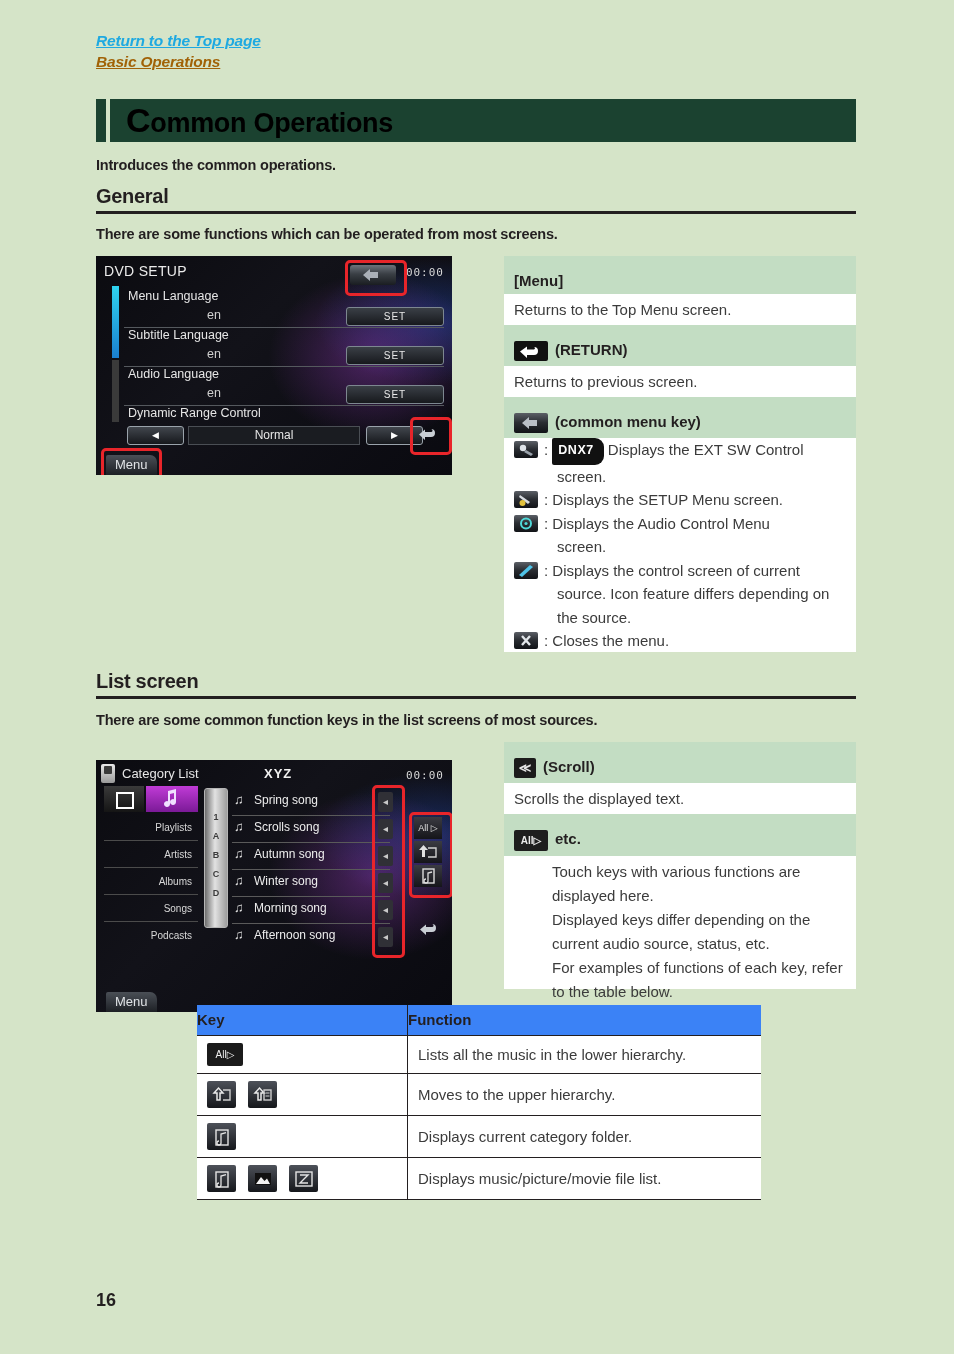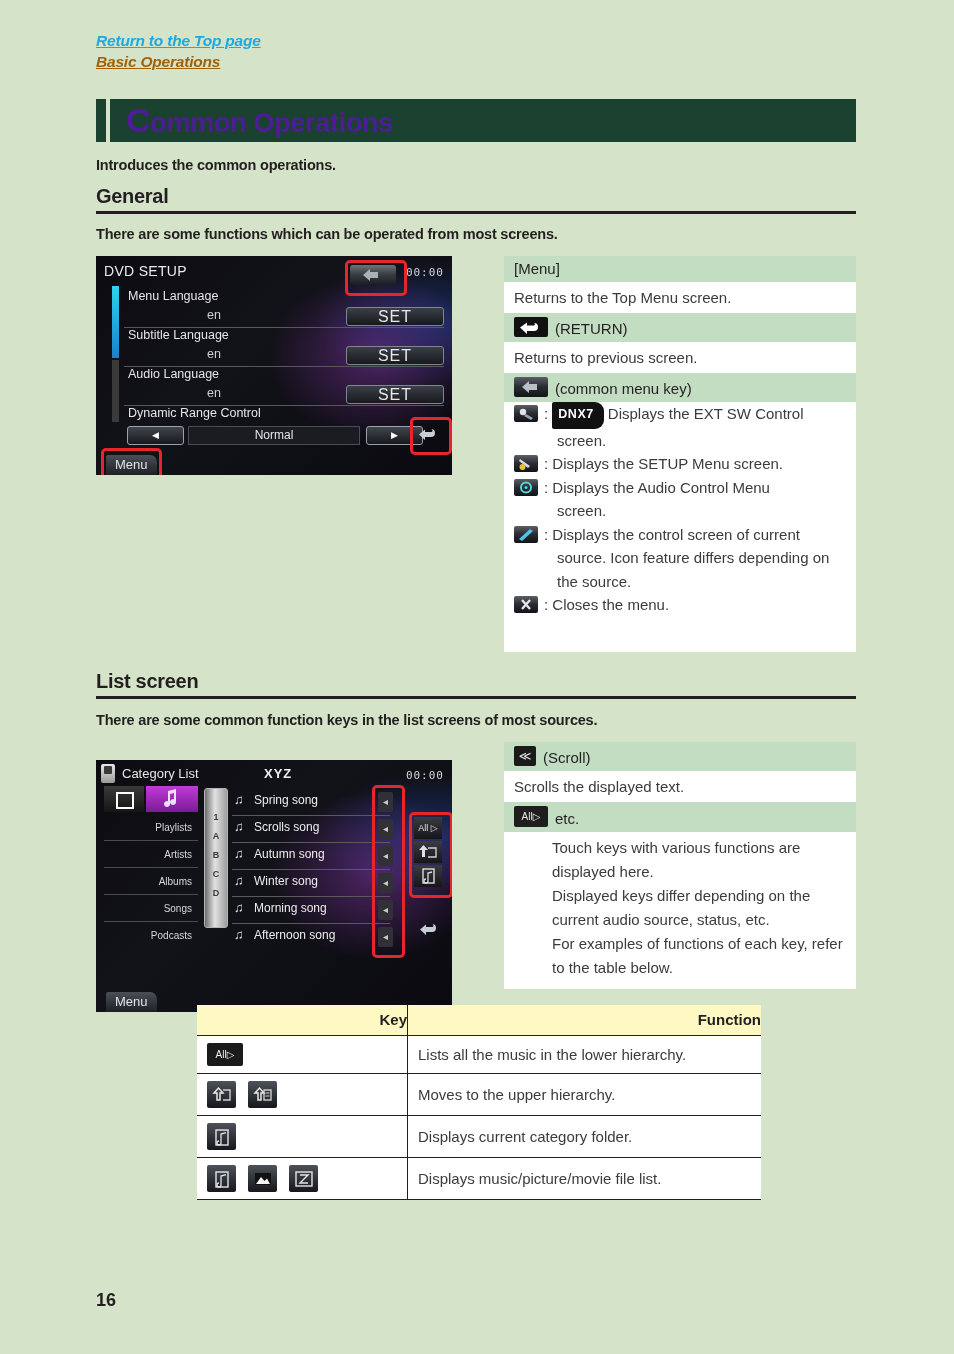--- a/index.html
+++ b/index.html
@@ -32,21 +32,21 @@
     position:absolute;left:96px;top:99px;width:760px;height:43px;
   }
   .chapter .bar{
     position:absolute;left:0;top:0;width:10px;height:43px;background:#1b4230;
   }
   .chapter .bar2{
     position:absolute;left:14px;top:0;width:746px;height:43px;background:#1b4230;
   }
   .chapter .txt{
     position:absolute;left:30px;top:0;height:43px;line-height:43px;
-    color:#4c1d95;font-weight:bold;font-size:27px;letter-spacing:-0.3px;
+    color:#000000;font-weight:bold;font-size:27px;letter-spacing:-0.3px;
   }
   .chapter .txt .cap{font-size:34px;}
 
   .introline{
     position:absolute;left:96px;top:157px;
     font-weight:bold;font-size:14.5px;letter-spacing:-0.2px;
   }
 
   
   .sechead{position:absolute;left:96px;width:760px;}
@@ -74,21 +74,21 @@
   .dvd-left-bar{position:absolute;left:16px;top:30px;width:7px;height:72px;
     background:linear-gradient(180deg,#2fd3ef,#1a7fd0);}
   .dvd-left-bar2{position:absolute;left:16px;top:104px;width:7px;height:62px;background:#3a3a3a;}
   .srow{position:absolute;left:28px;right:8px;}
   .srow .lbl{color:#e6e6e6;font-size:12.5px;padding-left:4px;}
   .srow .val{color:#cfcfcf;font-size:12.5px;text-align:center;}
   .setbtn{
     position:absolute;right:8px;width:96px;height:17px;
     border:1px solid #7d8790;border-radius:3px;
     background:linear-gradient(180deg,#3a3f46,#17191d);
-    color:#e8e8e8;font-size:16px;letter-spacing:1px;
+    color:#e8e8e8;font-size:10px;letter-spacing:1px;
     text-align:center;line-height:17px;
   }
   .hline{position:absolute;left:28px;right:8px;height:1px;background:#55595e;}
   .arrbtn{
     position:absolute;width:55px;height:17px;border:1px solid #9aa3ab;border-radius:3px;
     background:linear-gradient(180deg,#41464d,#16181c);
     color:#fff;font-size:9px;text-align:center;line-height:16px;
   }
   .drcbox{position:absolute;height:17px;background:#1a1c21;border:1px solid #4a4e54;
     color:#e6e6e6;font-size:12px;text-align:center;line-height:16px;}
@@ -132,22 +132,22 @@
      font-size:10px;text-align:center;line-height:20px;border-radius:2px;}
   .sidekeys{position:absolute;width:28px;}
   .sk{width:28px;height:22px;background:linear-gradient(180deg,#3b3b42,#15151a);
      color:#e0e0e0;font-size:9px;text-align:center;line-height:22px;margin-bottom:2px;border-radius:0;}
 
   
   .panel{
     position:absolute;background:#ffffff;
   }
   .prow-h{
-    background:#c3ddc3;font-weight:normal;font-size:15px;
-    padding:4px 10px 5px 10px;display:flex;align-items:flex-end;gap:7px;
+    background:#c3ddc3;font-weight:bold;font-size:15px;
+    padding:16px 10px 5px 10px;display:flex;align-items:flex-start;gap:7px;
   }
   .prow-b{
     font-size:15px;color:#3b3b3b;padding:4px 10px 4px 10px;line-height:23px;
   }
   .bullets{padding:0 10px 8px 10px;font-size:15px;color:#3b3b3b;line-height:23.5px;}
   .bullets .bl{display:flex;align-items:flex-start;gap:0;}
   .bullets .bl .ic{flex:0 0 auto;margin-top:3px;margin-right:4px;}
   .bullets .bl .tx{flex:1 1 auto;padding-left:2px;text-indent:-0px;}
   .bullets .bl .tx .ind{display:block;padding-left:13px;}
 
@@ -164,21 +164,21 @@
   .chip.allk{width:34px;height:21px;background:#1e1e1e;color:#eaeaea;font-size:10px;line-height:21px;text-align:center;}
   .dnx{
     display:inline-block;background:#111;color:#fff;font-weight:bold;font-size:12.5px;
     padding:1px 10px 2px 6px;border-radius:2px 9px 9px 2px;letter-spacing:.5px;vertical-align:middle;
   }
 
   
   .kt{position:absolute;background:#fff;}
   .kt table{border-collapse:collapse;width:100%;}
   .kt th{
-    background:#fef9c3;font-size:15px;font-weight:bold;padding:6px 0 7px 0;text-align:right;
+    background:#3b82f6;font-size:15px;font-weight:bold;padding:6px 0 7px 0;text-align:left;
     border-bottom:1.5px solid #231f20;
   }
   .kt td{
     border-bottom:1.5px solid #231f20;font-size:15px;color:#3b3b3b;padding:7px 0 7px 0;
   }
   .kt td.kcell{width:200px;border-right:1.5px solid #231f20;padding-left:10px;}
   .kt th.kh{width:200px;border-right:1.5px solid #231f20;}
   .kt td.fcell{padding-left:10px;}
   .kicon{display:inline-block;width:29px;height:27px;margin-right:8px;vertical-align:middle;
     background:linear-gradient(180deg,#4d5159,#15171b);border-radius:2px;position:relative;}

